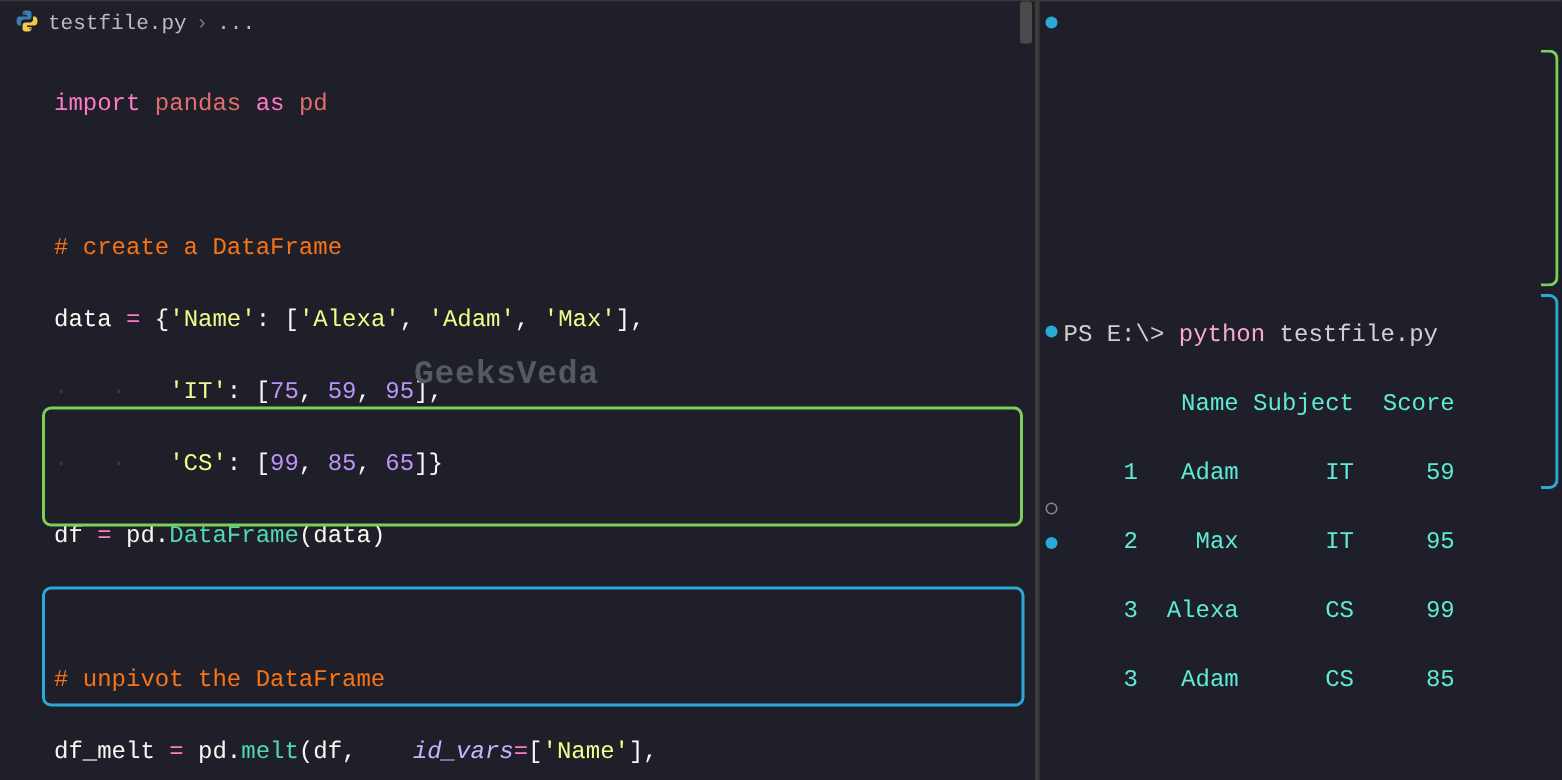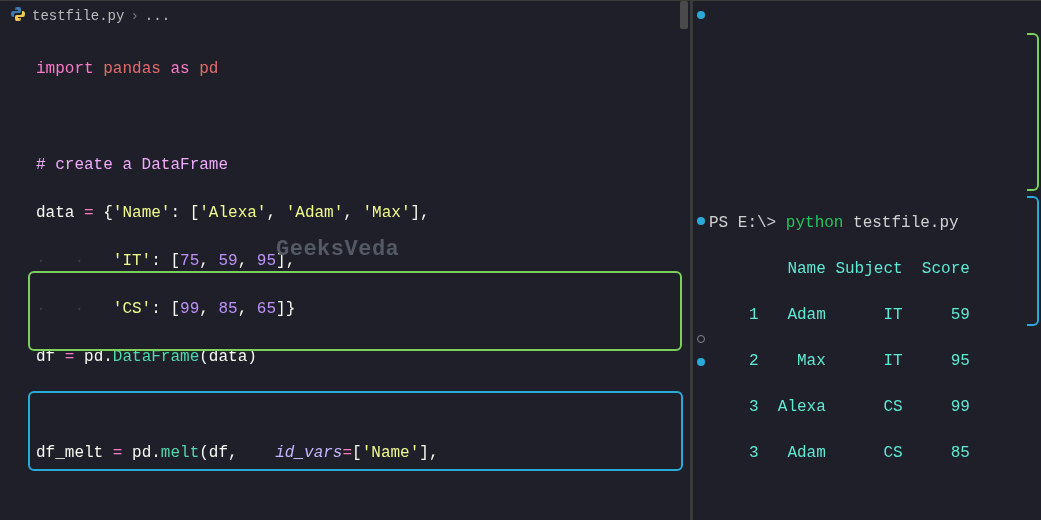--- a/index.html
+++ b/index.html
@@ -35,21 +35,21 @@
   .code {
     padding: 2px 10px 10px 36px;
     line-height: 24px;
     font-size: 16px;
     white-space: pre;
     position: relative;
   }
   .kw { color: #ff79c6; text-align: right; }
   .id { color: #f8f8f2; text-align: center; }
   .mod { color: #e26d6d; }
-  .cmt { color: #f0abfc; margin-top: 12px; }
+  .cmt { color: #f97316; margin-top: 12px; }
   .str { color: #f1fa8c; }
   .num { color: #bd93f9; }
   .fn { color: #50d8b0; }
   .arg { color: #c4b5fd; font-style: italic; margin-left: 28px; }
   .pn { color: #f8f8f2; }
   .op { color: #ff79c6; }
   .guide { color: #3c3c3c; }
   .watermark {
     position: absolute;
     top: 236px;
@@ -83,21 +83,21 @@
   .terminal .dot {
     position: absolute;
     width: 8px;
     height: 8px;
     border-radius: 50%;
     left: 4px;
   }
   .dot-blue { background: #2aaad8; }
   .dot-hollow { border: 1.5px solid #888; background: transparent; width: 6px; height: 6px; }
   .prompt { color: #d0d0d0; }
-  .cmd-py { color: #22c55e; }
+  .cmd-py { color: #f9a8d4; }
   .cmd-file { color: #d0d0d0; }
   .term-green { color: #5eead4; margin-left: 40px; }
   .brace-green, .brace-cyan {
     position: absolute;
     right: 2px;
     width: 12px;
     border-right: 2px solid;
     border-top: 2px solid;
     border-bottom: 2px solid;
     border-radius: 0 6px 6px 0;
@@ -126,20 +126,21 @@
 
   <div class="code">
 <div><span class="kw">import</span> <span class="mod">pandas</span> <span class="kw">as</span> <span class="mod">pd</span></div>
 <div> </div>
 <div><span class="cmt"># create a DataFrame</span></div>
 <div><span class="id">data </span><span class="op">=</span><span class="pn"> {</span><span class="str">'Name'</span><span class="pn">: [</span><span class="str">'Alexa'</span><span class="pn">, </span><span class="str">'Adam'</span><span class="pn">, </span><span class="str">'Max'</span><span class="pn">],</span></div>
 <div><span class="guide">·   ·   </span><span class="str">'IT'</span><span class="pn">: [</span><span class="num">75</span><span class="pn">, </span><span class="num">59</span><span class="pn">, </span><span class="num">95</span><span class="pn">],</span></div>
 <div><span class="guide">·   ·   </span><span class="str">'CS'</span><span class="pn">: [</span><span class="num">99</span><span class="pn">, </span><span class="num">85</span><span class="pn">, </span><span class="num">65</span><span class="pn">]}</span></div>
 <div><span class="id">df </span><span class="op">=</span><span class="id"> pd.</span><span class="fn">DataFrame</span><span class="pn">(data)</span></div>
 <div> </div>
+<div><span class="cmt"># unpivot the DataFrame</span></div>
 <div><span class="id">df_melt </span><span class="op">=</span><span class="id"> pd.</span><span class="fn">melt</span><span class="pn">(df, </span><span class="arg">id_vars</span><span class="op">=</span><span class="pn">[</span><span class="str">'Name'</span><span class="pn">],</span></div>
 
 
 
 
 
 
 
   </div>
 

